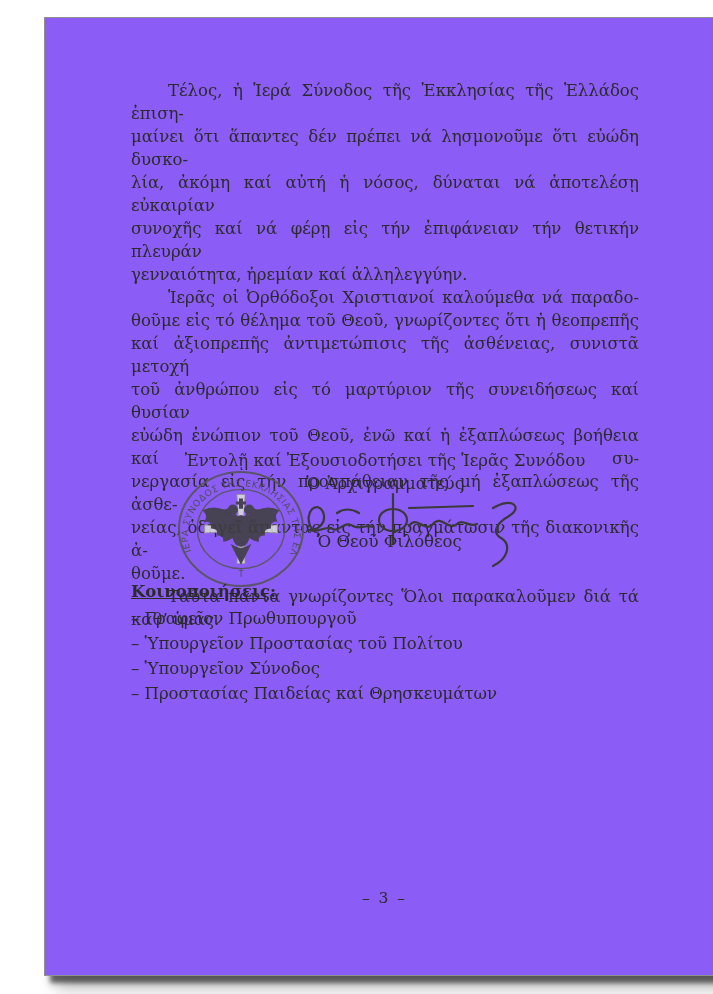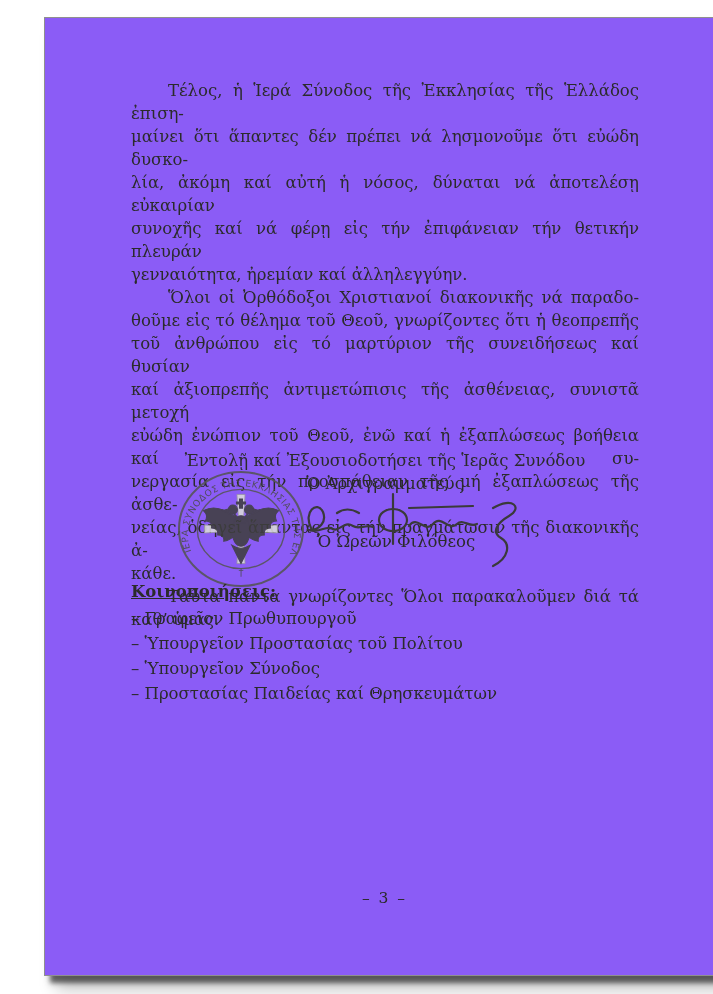--- a/index.html
+++ b/index.html
@@ -52,28 +52,28 @@
 
   <div class="body-text">
     <div class="para">
         <div class="tline">Τέλος, ἡ Ἱερά Σύνοδος τῆς Ἐκκλησίας τῆς Ἑλλάδος ἐπιση-</div>
         <div class="tline">μαίνει ὅτι ἅπαντες δέν πρέπει νά λησμονοῦμε ὅτι εὐώδη δυσκο-</div>
         <div class="tline">λία, ἀκόμη καί αὐτή ἡ νόσος, δύναται νά ἀποτελέσῃ εὐκαιρίαν</div>
         <div class="tline">συνοχῆς καί νά φέρῃ εἰς τήν ἐπιφάνειαν τήν θετικήν πλευράν</div>
         <div class="tline">γενναιότητα, ἠρεμίαν καί ἀλληλεγγύην.</div>
       </div>
     <div class="para">
-        <div class="tline">Ὅλοι οἱ Ὀρθόδοξοι Χριστιανοί διακονικῆς νά παραδο-</div>
+        <div class="tline">Ἱερᾶς οἱ Ὀρθόδοξοι Χριστιανοί καλούμεθα νά παραδο-</div>
         <div class="tline">θοῦμε εἰς τό θέλημα τοῦ Θεοῦ, γνωρίζοντες ὅτι ἡ θεοπρεπῆς</div>
+        <div class="tline">καί ἀξιοπρεπῆς ἀντιμετώπισις τῆς ἀσθένειας, συνιστᾶ μετοχή</div>
         <div class="tline">τοῦ ἀνθρώπου εἰς τό μαρτύριον τῆς συνειδήσεως καί θυσίαν</div>
-        <div class="tline">καί ἀξιοπρεπῆς ἀντιμετώπισις τῆς ἀσθένειας, συνιστᾶ μετοχή</div>
         <div class="tline">εὐώδη ἐνώπιον τοῦ Θεοῦ, ἐνῶ καί ἡ ἐξαπλώσεως βοήθεια καί συ-</div>
         <div class="tline">νεργασία εἰς τήν προσπάθειαν τῆς μή ἐξαπλώσεως τῆς ἀσθε-</div>
         <div class="tline">νείας, ὁδηγεῖ ἅπαντας εἰς τήν πραγμάτωσιν τῆς διακονικῆς ἀ-</div>
-        <div class="tline">κάθε.</div>
+        <div class="tline">θοῦμε.</div>
       </div>
     <div class="para">
         <div class="tline">Ταῦτα πάντα γνωρίζοντες Ὅλοι παρακαλοῦμεν διά τά</div>
         <div class="tline">καθ’ ὑμας.</div>
       </div>
   </div>
 
   <div class="closing">
     <div>Ἐντολῇ καί Ἐξουσιοδοτήσει τῆς Ἱερᾶς Συνόδου</div>
     <div>Ὁ Ἀρχιγραμματεύς</div>
@@ -117,21 +117,21 @@
       <path d="M34 42 C42 48 46 34 56 40 C62 44 68 38 76 41"></path>
       <path d="M40 27 Q50 20 62 27"></path>
       <path d="M96 8 L96 58"></path>
       <ellipse cx="96" cy="34" rx="14" ry="11"></ellipse>
       <path d="M112 40 C120 28 128 48 136 38 C144 28 152 46 160 38 C166 32 172 42 180 38"></path>
       <path d="M112 22 L176 20"></path>
       <path d="M196 22 C216 10 226 22 212 30 C200 37 194 46 204 52 C214 58 212 72 196 80"></path>
     </g>
   </svg>
 
-  <div class="signer">Ὁ Ὠρεῶν Φιλόθεος</div>
+  <div class="signer">Ὁ Θεοῦ Φιλόθεος</div>
 
   <div class="cc">
     <div class="cc-heading">Κοινοποιήσεις:</div>
     <div>
         <div class="cc-item">– Γραφεῖον Πρωθυπουργοῦ</div>
         <div class="cc-item">– Ὑπουργεῖον Προστασίας τοῦ Πολίτου</div>
         <div class="cc-item">– Ὑπουργεῖον Σύνοδος</div>
         <div class="cc-item">– Προστασίας Παιδείας καί Θρησκευμάτων</div>
       </div>
   </div>

